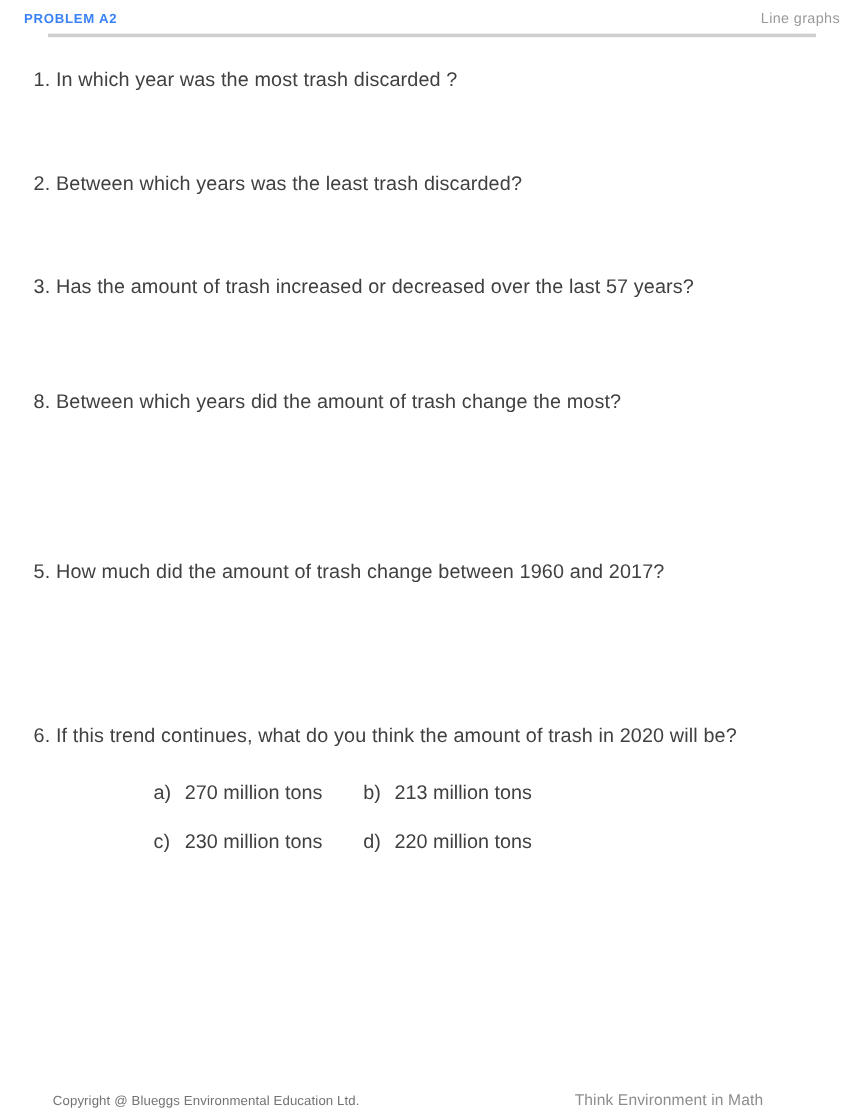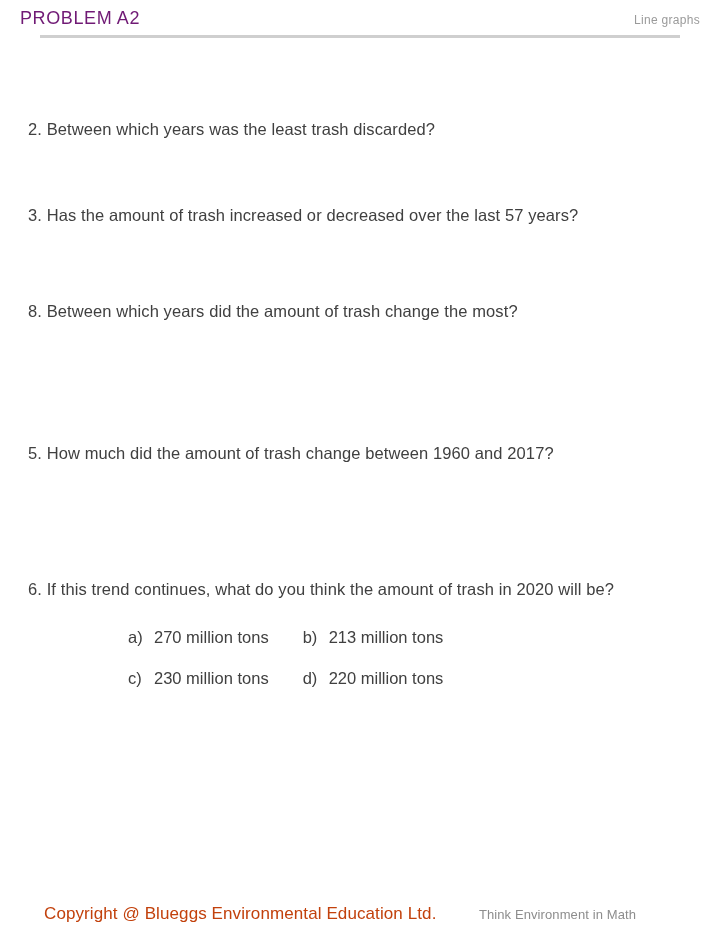--- a/index.html
+++ b/index.html
@@ -30,23 +30,23 @@
     height: 30px;
     padding: 8px 20px 0 20px;
   }
   .hdr-row {
     display: flex;
     align-items: baseline;
     justify-content: space-between;
     width: 100%;
   }
   .problem-label {
-    font-size: 18px;
-    font-weight: normal;
-    color: #701a75;
+    font-size: 11px;
+    font-weight: bold;
+    color: #3b82f6;
     letter-spacing: 0.6px;
     white-space: nowrap;
     flex: 0 0 auto;
   }
   .hdr-title {
     font-size: 11.5px;
     font-weight: bold;
     letter-spacing: 1.5px;
     color: #9a9a9a;
     text-transform: uppercase;
@@ -116,22 +116,22 @@
   .footer {
     position: absolute;
     left: 0;
     right: 0;
     bottom: 8px;
     padding: 0 28px 0 44px;
     display: flex;
     align-items: baseline;
   }
   .copyright {
-    font-size: 17px;
-    color: #c2410c;
+    font-size: 11px;
+    color: #737373;
     letter-spacing: 0.1px;
   }
   .tagline {
     font-size: 13px;
     color: #8d8d8d;
     margin-left: auto;
     margin-right: 56px;
     letter-spacing: 0.1px;
   }
 </style>
@@ -143,20 +143,21 @@
   <div class="header">
     <div class="hdr-row">
       <div class="problem-label">PROBLEM A2</div>
       <div class="hdr-right">Line graphs</div>
     </div>
     <div class="rule"></div>
   </div>
 
   <div class="content">
 
+    <div class="q nojust">1. In which year was the most trash discarded ?</div>
     <div class="gap-a"></div>
 
     <div class="q nojust">2. Between which years was the least trash discarded?</div>
     <div class="gap-b"></div>
 
     <div class="q">3. Has the amount of trash increased or decreased over the last 57 years?</div>
     <div class="gap-c"></div>
 
     <div class="q nojust">8. Between which years did the amount of trash change the most?</div>
     <div class="gap-d"></div>

